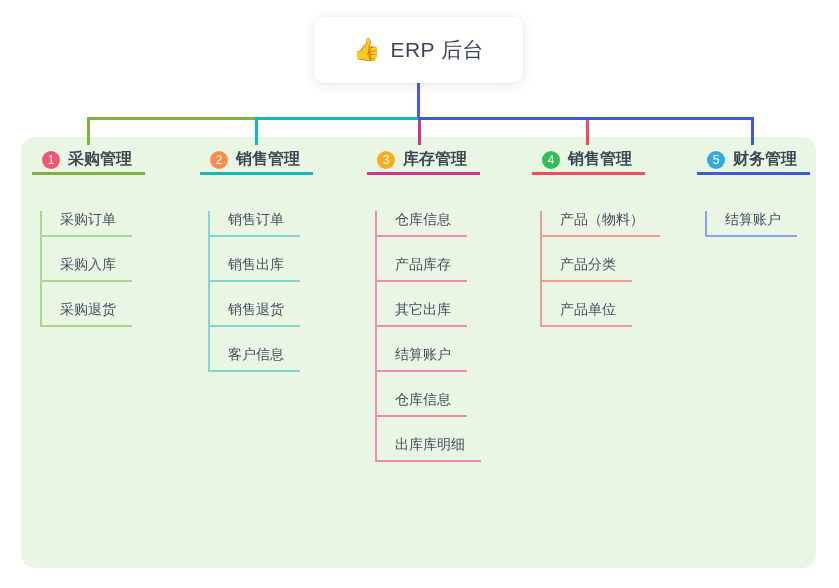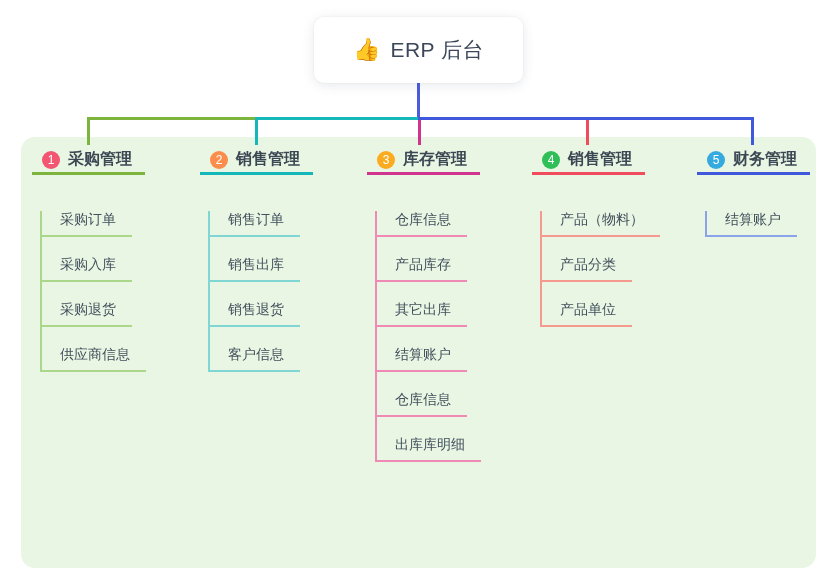--- a/index.html
+++ b/index.html
@@ -92,21 +92,20 @@
 
 <div class="branch b1" style="--c: #7cb43e; --cl: #abd78b; --badge: #f25670;">
   <div class="branch-header">
     <span class="badge">1</span>
     <span class="branch-label">采购管理</span>
   </div>
   <ul class="children">
     <li>采购订单</li>
     <li>采购入库</li>
     <li>采购退货</li>
-    <li>供应商信息</li>
   </ul>
 </div>
 
 <div class="branch b2" style="--c: #14b8b8; --cl: #7fd6d2; --badge: #fb8d4c;">
   <div class="branch-header">
     <span class="badge">2</span>
     <span class="branch-label">销售管理</span>
   </div>
   <ul class="children">
     <li>销售订单</li>

